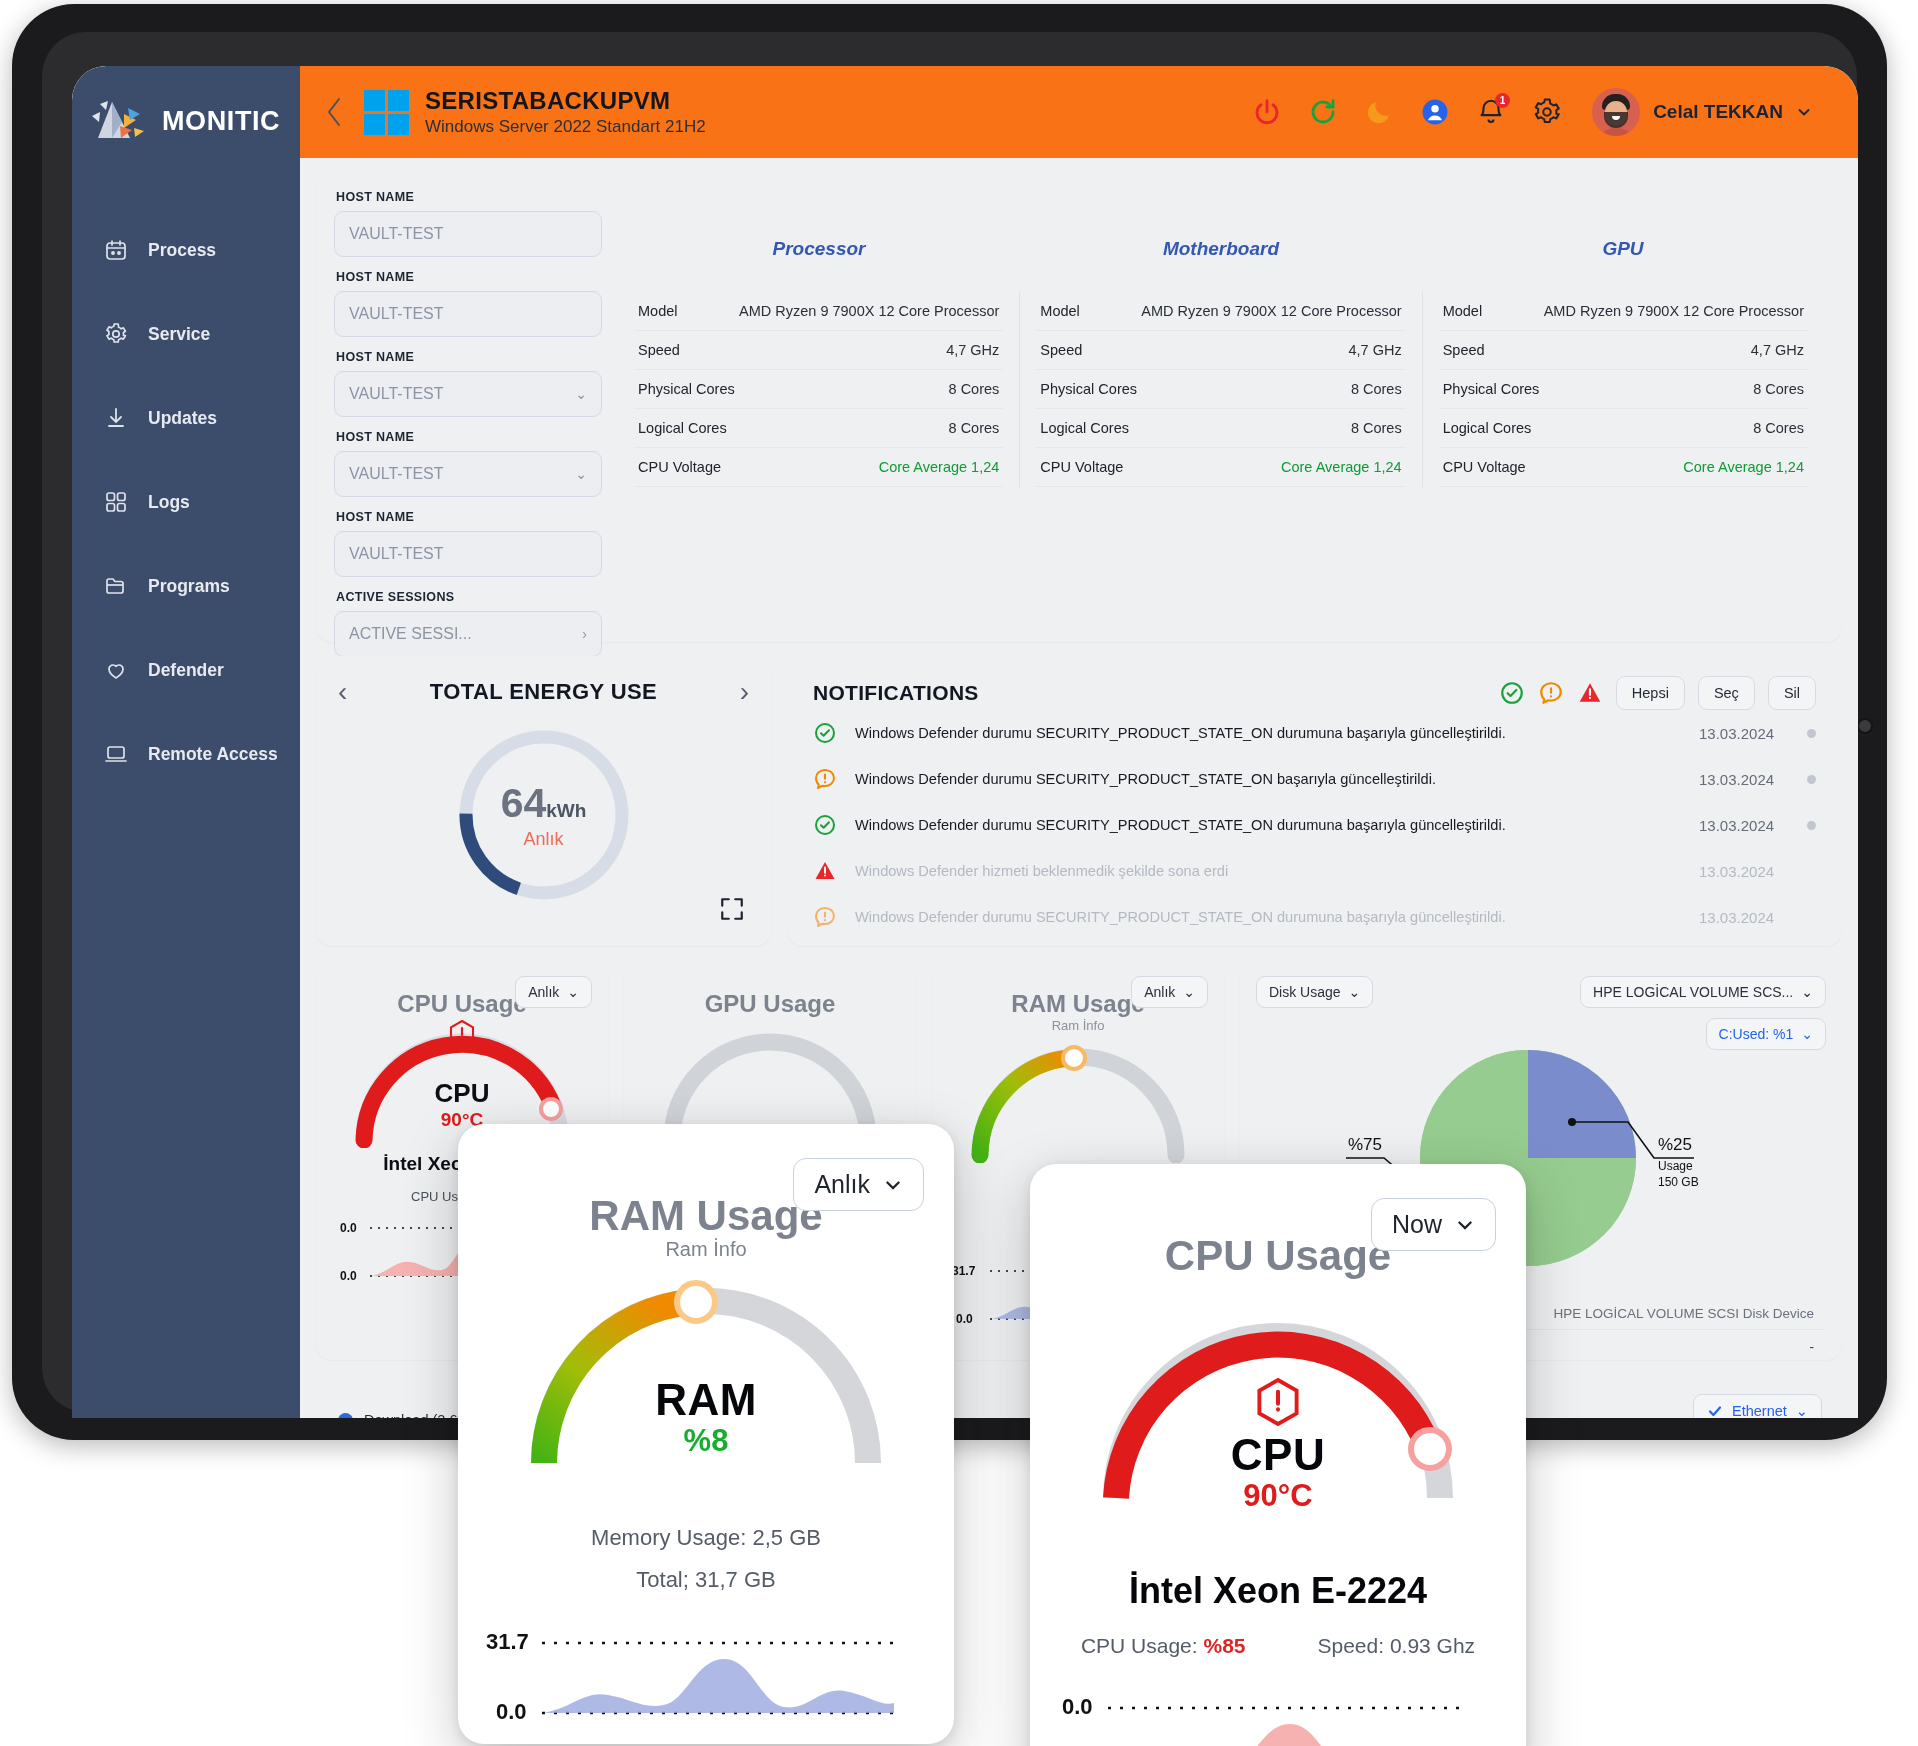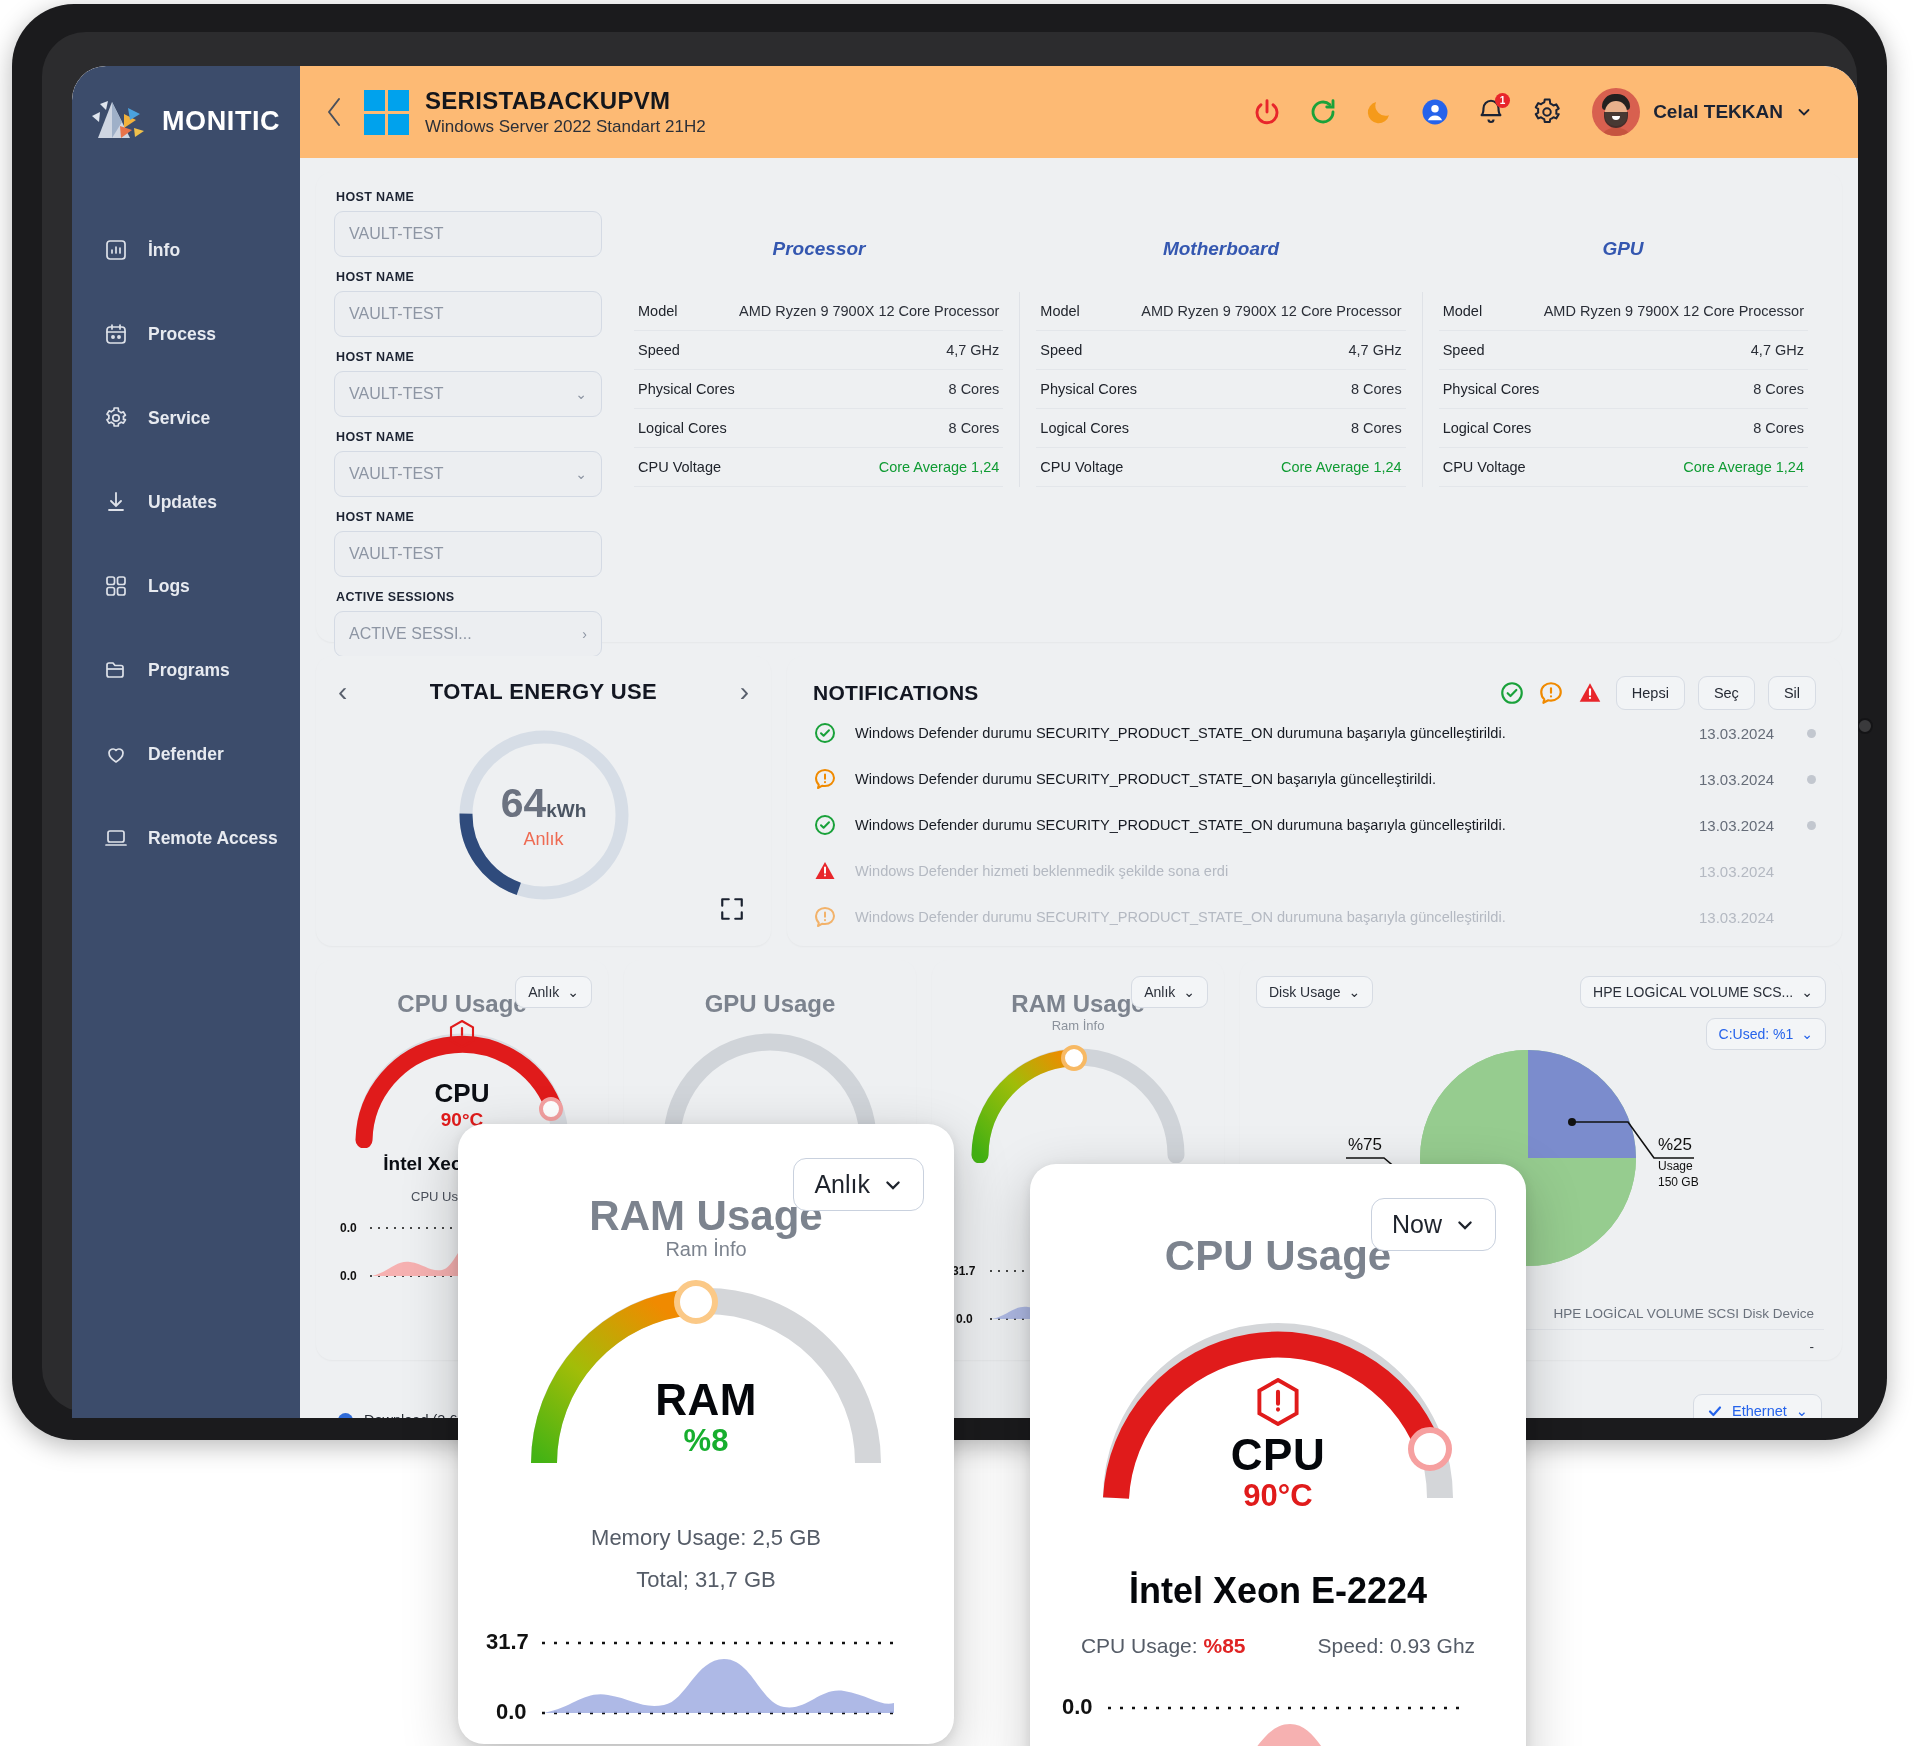--- a/index.html
+++ b/index.html
@@ -52,21 +52,21 @@
     display: flex; align-items: center; gap: 20px;
     padding: 0 0 0 32px; height: 84px; color: #e7eaf0;
     font-size: 17.5px; font-weight: 600; cursor: pointer;
   }
   .nav-ico { width: 24px; height: 24px; flex: 0 0 24px; opacity: .95; }
   .nav-ico svg { width: 100%; height: 100%; display: block; }
 
   
   .topbar {
     position: absolute; left: 228px; top: 0; right: 0; height: 92px;
-    background: #fdba74; display: flex; align-items: center;
+    background: #f97316; display: flex; align-items: center;
     border-radius: 0 34px 0 0;
   }
   .back-chev { width: 40px; margin-left: 14px; cursor: pointer; display:flex; justify-content:center;}
   .win-logo { display: grid; grid-template-columns: 21px 21px; grid-template-rows: 21px 21px; gap: 3px; margin-left: 10px; }
   .win-logo i { background: #00a2ed; display: block; }
   .title-wrap { margin-left: 16px; }
   .title-main { font-size: 24px; font-weight: 700; color: #14161c; letter-spacing: .3px; }
   .title-sub { font-size: 17px; color: #2b2f38; margin-top: 2px; }
   .topbar-right { margin-left: auto; display: flex; align-items: center; gap: 26px; padding-right: 46px; }
   .tb-ico { width: 30px; height: 30px; cursor: pointer; position: relative; }
@@ -241,29 +241,20 @@
               <polygon points="30,28 42,32 31,40" fill="#e8734a"></polygon>
               <polygon points="2,18 10,14 9,24" fill="#dfe5ee"></polygon>
               <polygon points="10,6 18,3 16,12" fill="#dfe5ee"></polygon>
               <polygon points="44,30 54,33 45,39" fill="#f0c14b"></polygon>
             </svg>
           </div>
           <div class="brand-name">MONITIC</div>
         </div>
 
         <div class="nav">
-          <div class="nav-item">
-            <span class="nav-ico">
-              <svg viewBox="0 0 24 24" fill="none" stroke="#e7eaf0" stroke-width="1.7">
-                  <rect x="3" y="3" width="18" height="18" rx="3"></rect>
-                  <path d="M8 15v-3M12 15V9M16 15v-5" stroke-linecap="round"></path>
-                </svg>
-            </span>
-            <span>İnfo</span>
-          </div>
           <div class="nav-item">
             <span class="nav-ico">
               <svg viewBox="0 0 24 24" fill="none" stroke="#e7eaf0" stroke-width="1.7">
                   <rect x="3" y="5" width="18" height="16" rx="3"></rect>
                   <path d="M3 10h18M8 3v4M16 3v4" stroke-linecap="round"></path>
                   <circle cx="9" cy="15" r="1.1" fill="#e7eaf0"></circle>
                   <circle cx="15" cy="15" r="1.1" fill="#e7eaf0"></circle>
                 </svg>
             </span>
             <span>Process</span>

